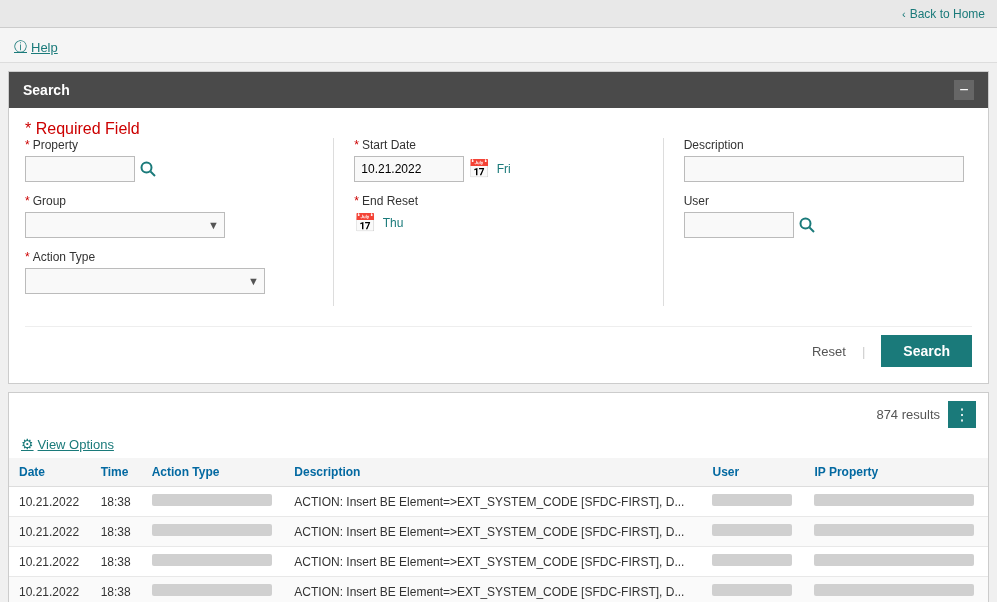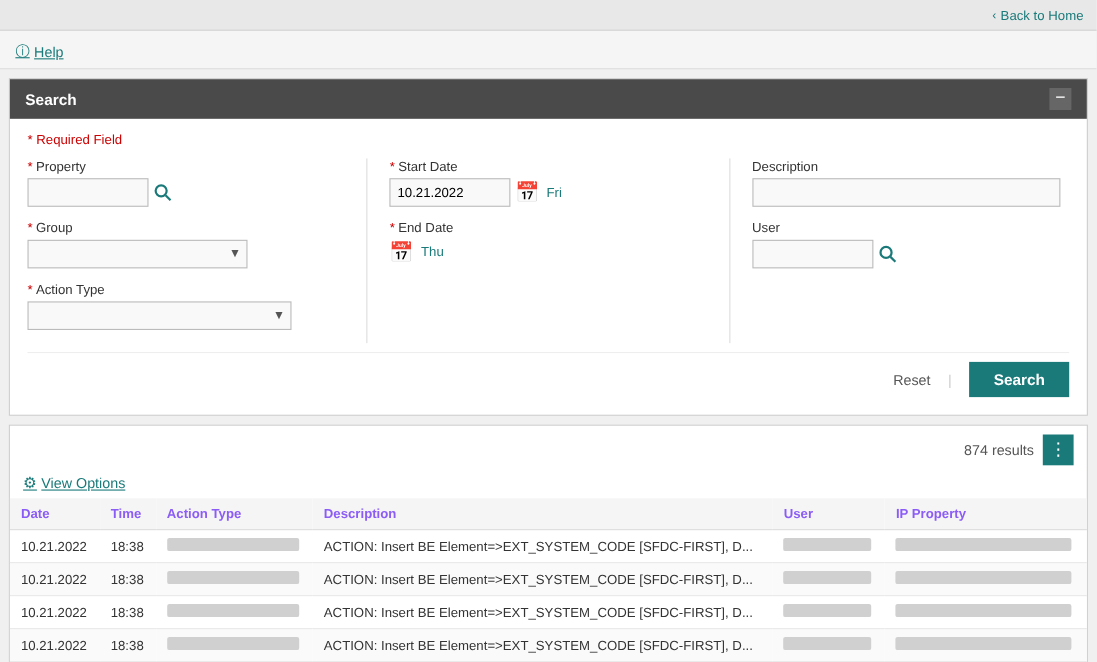--- a/index.html
+++ b/index.html
@@ -14,21 +14,21 @@
     .page-header { background: #f5f5f5; padding: 10px 14px 6px; display: flex; align-items: center; justify-content: space-between; border-bottom: 1px solid #ddd; }
     .page-title { font-size: 22px; font-weight: bold; color: #333; }
     .help-link { color: #1a7a7a; font-size: 13px; display: flex; align-items: center; gap: 4px; }
 
     
     .search-panel { background: #fff; margin: 8px; border: 1px solid #ccc; }
     .search-panel-header { background: #4a4a4a; color: #fff; padding: 8px 14px; display: flex; align-items: center; justify-content: space-between; font-size: 14px; font-weight: bold; }
     .collapse-btn { background: #666; border: none; color: #fff; width: 20px; height: 20px; cursor: pointer; font-size: 16px; line-height: 1; display: flex; align-items: center; justify-content: center; }
     .search-panel-body { padding: 12px 16px 16px; }
 
-    .required-label { color: #c00; font-size: 12px; margin-bottom: 10px; }
+    .required-label { color: #c00; font-size: 16px; }
     .required-label span { color: #c00; }
 
     .form-grid { display: flex; gap: 0; }
     .form-col { flex: 1; padding-right: 20px; border-right: 1px solid #ddd; margin-right: 20px; }
     .form-col:last-child { border-right: none; margin-right: 0; padding-right: 0; }
 
     .form-group { margin-bottom: 12px; }
     .form-label { font-size: 12px; margin-bottom: 4px; display: flex; align-items: center; gap: 3px; }
     .form-label .req { color: #c00; }
 
@@ -43,38 +43,38 @@
 
     .select-wrapper { position: relative; display: inline-block; }
     .select-input { border: 1px solid #bbb; padding: 4px 24px 4px 6px; font-size: 12px; height: 26px; background: #f9f9f9; appearance: none; -webkit-appearance: none; cursor: pointer; }
     .select-input.group-select { width: 200px; }
     .select-input.action-type-select { width: 240px; }
     .select-arrow { position: absolute; right: 6px; top: 50%; transform: translateY(-50%); pointer-events: none; color: #555; font-size: 11px; }
 
     .cal-icon { color: #1a7a7a; font-size: 18px; cursor: pointer; }
     .day-label { color: #1a7a7a; font-size: 12px; margin-left: 2px; }
 
-    .form-actions { display: flex; align-items: center; justify-content: flex-end; padding-top: 8px; gap: 12px; border-top: 1px solid #eee; margin-top: 8px; }
+    .form-actions { display: flex; align-items: center; justify-content: flex-end; padding-top: 8px; gap: 12px; border-top: 1px solid #eee; margin-top: 20px; }
     .reset-btn { background: none; border: none; color: #555; cursor: pointer; font-size: 13px; }
     .search-btn { background: #1a7a7a; color: #fff; border: none; padding: 8px 22px; font-size: 14px; cursor: pointer; font-weight: bold; }
 
     
     .results-section { background: #fff; margin: 8px; border: 1px solid #ccc; padding: 0; }
     .results-header { display: flex; align-items: center; justify-content: flex-end; padding: 8px 12px; gap: 8px; }
     .results-count { font-size: 13px; color: #555; }
     .options-icon-btn { background: #1a7a7a; color: #fff; border: none; padding: 4px 6px; cursor: pointer; font-size: 16px; }
 
     .view-options { padding: 0 12px 6px; }
     .view-options-link { color: #1a7a7a; font-size: 13px; cursor: pointer; display: flex; align-items: center; gap: 4px; }
     .gear-icon { font-size: 14px; }
 
     
     .results-table { width: 100%; border-collapse: collapse; font-size: 12px; }
     .results-table thead tr { background: #f5f5f5; }
-    .results-table th { padding: 7px 10px; text-align: left; font-weight: bold; font-size: 12px; color: #8b5cf6; border-bottom: 1px solid #ddd; }
+    .results-table th { padding: 7px 10px; text-align: left; font-weight: bold; font-size: 12px; color: #0369a1; border-bottom: 1px solid #ddd; }
     .results-table tbody tr { border-bottom: 1px solid #e8e8e8; }
     .results-table tbody tr:nth-child(even) { background: #fafafa; }
     .results-table td { padding: 7px 10px; font-size: 12px; color: #333; }
 
     .blurred { background: #d0d0d0; border-radius: 2px; height: 12px; display: inline-block; }
     .blurred.sm { width: 80px; }
     .blurred.md { width: 120px; }
     .blurred.lg { width: 160px; }
 
     .divider { color: #ccc; margin: 0 4px; }
@@ -161,21 +161,21 @@
           <div class="input-with-icon">
             <input type="text" class="text-input date-input" value="10.21.2022" style="">
             <span class="cal-icon">📅</span>
             <span class="day-label">Fri</span>
           </div>
         </div>
 
         <div class="form-group">
           <div class="form-label">
             <span class="req">*</span>
-            <span>End Date</span>
+            <span>End Reset</span>
           </div>
           <div class="input-with-icon">
             <span class="cal-icon">📅</span>
             <span class="day-label">Thu</span>
           </div>
         </div>
       </div>
 
       <div class="form-col">
         <div class="form-group">

